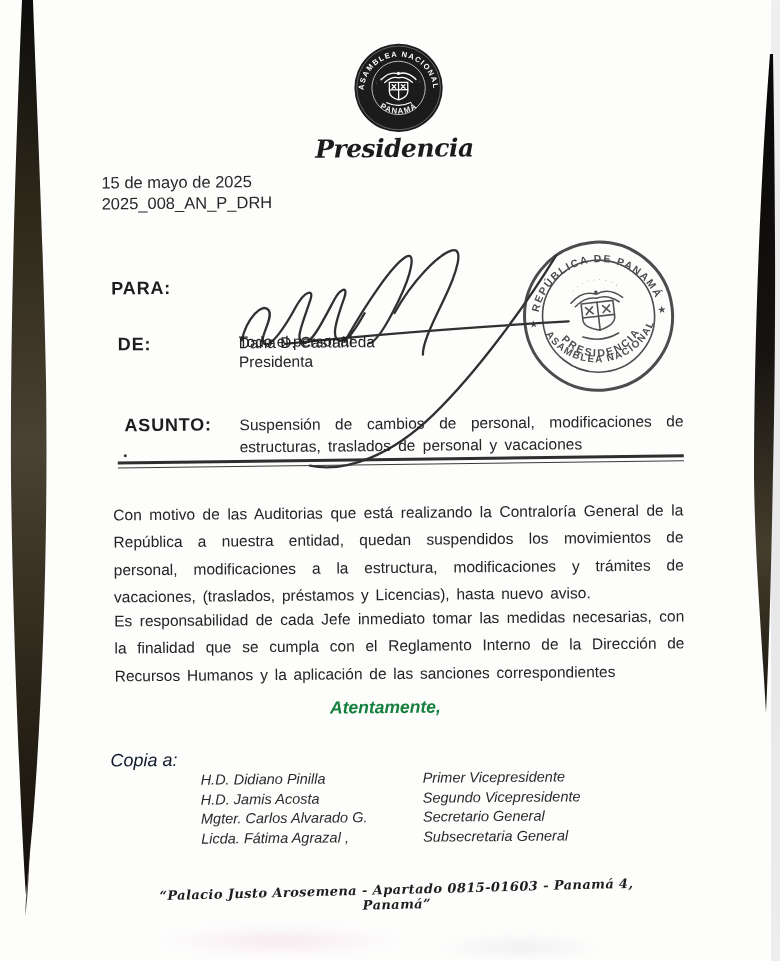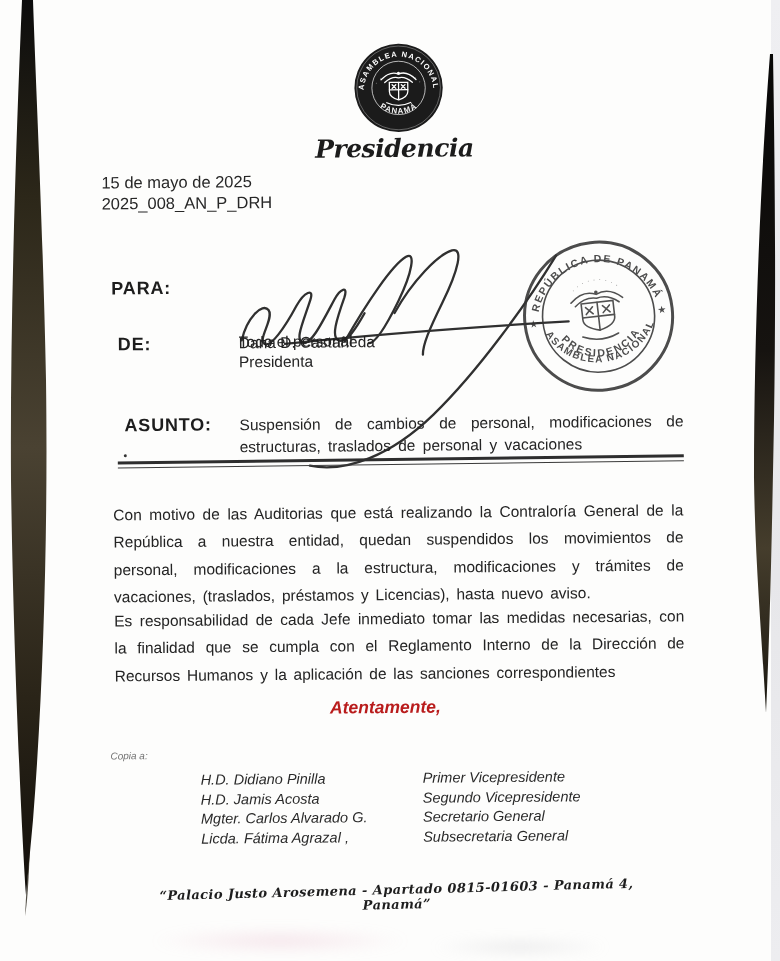--- a/index.html
+++ b/index.html
@@ -40,22 +40,22 @@
   
   .divider{left:118px;top:458px;width:566px;height:3px;
            border-top:3.5px solid #2e2e2e;border-bottom:1.5px solid #3a3a3a;
            transform:rotate(-0.25deg);}
   .divider-dot{left:124px;top:452px;width:3px;height:3px;border-radius:50%;background:#333;}
   
   .para{left:113px;top:0;width:570px;font-size:15.5px;line-height:27.5px;
         text-align:justify;word-spacing:2.5px;color:#242424;}
   .p1{top:483px;}
   .p2{top:589px;}
-  .closing{left:328px;top:697px;font-size:17.5px;font-style:italic;font-weight:600;color:#b91c1c;}
-  .copy-label{left:108px;top:748px;font-size:10px;font-style:italic;color:#737373;}
+  .closing{left:328px;top:697px;font-size:17.5px;font-style:italic;font-weight:600;color:#15803d;}
+  .copy-label{left:108px;top:748px;font-size:18px;font-style:italic;color:#0f172a;}
   .copies{left:0;top:770px;width:780px;font-size:14.5px;font-style:italic;color:#2a2a2a;}
   .copy-row{position:relative;height:19.5px;}
   .copy-name{position:absolute;left:198px;}
   .copy-title{position:absolute;left:420px;}
   .footer{left:128px;top:882px;width:530px;text-align:center;
           font-family:"DejaVu Serif", serif;font-style:italic;font-weight:700;
           font-size:13px;letter-spacing:.4px;color:#1e1e1e;transform:rotate(-1deg);}
   
   text{font-family:"Liberation Sans", sans-serif;}
 </style>

